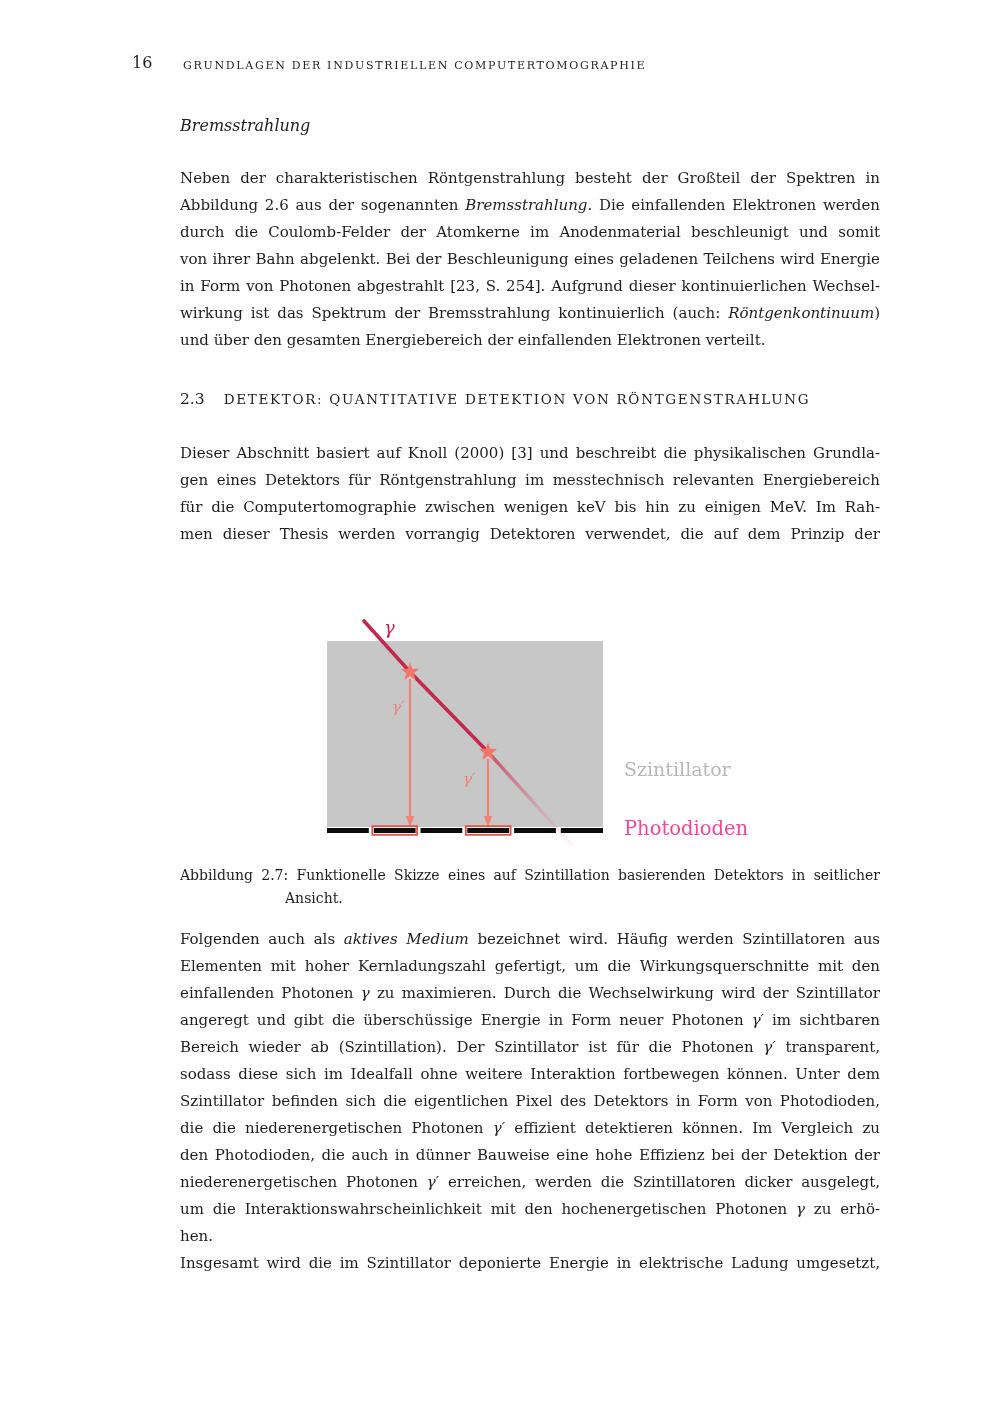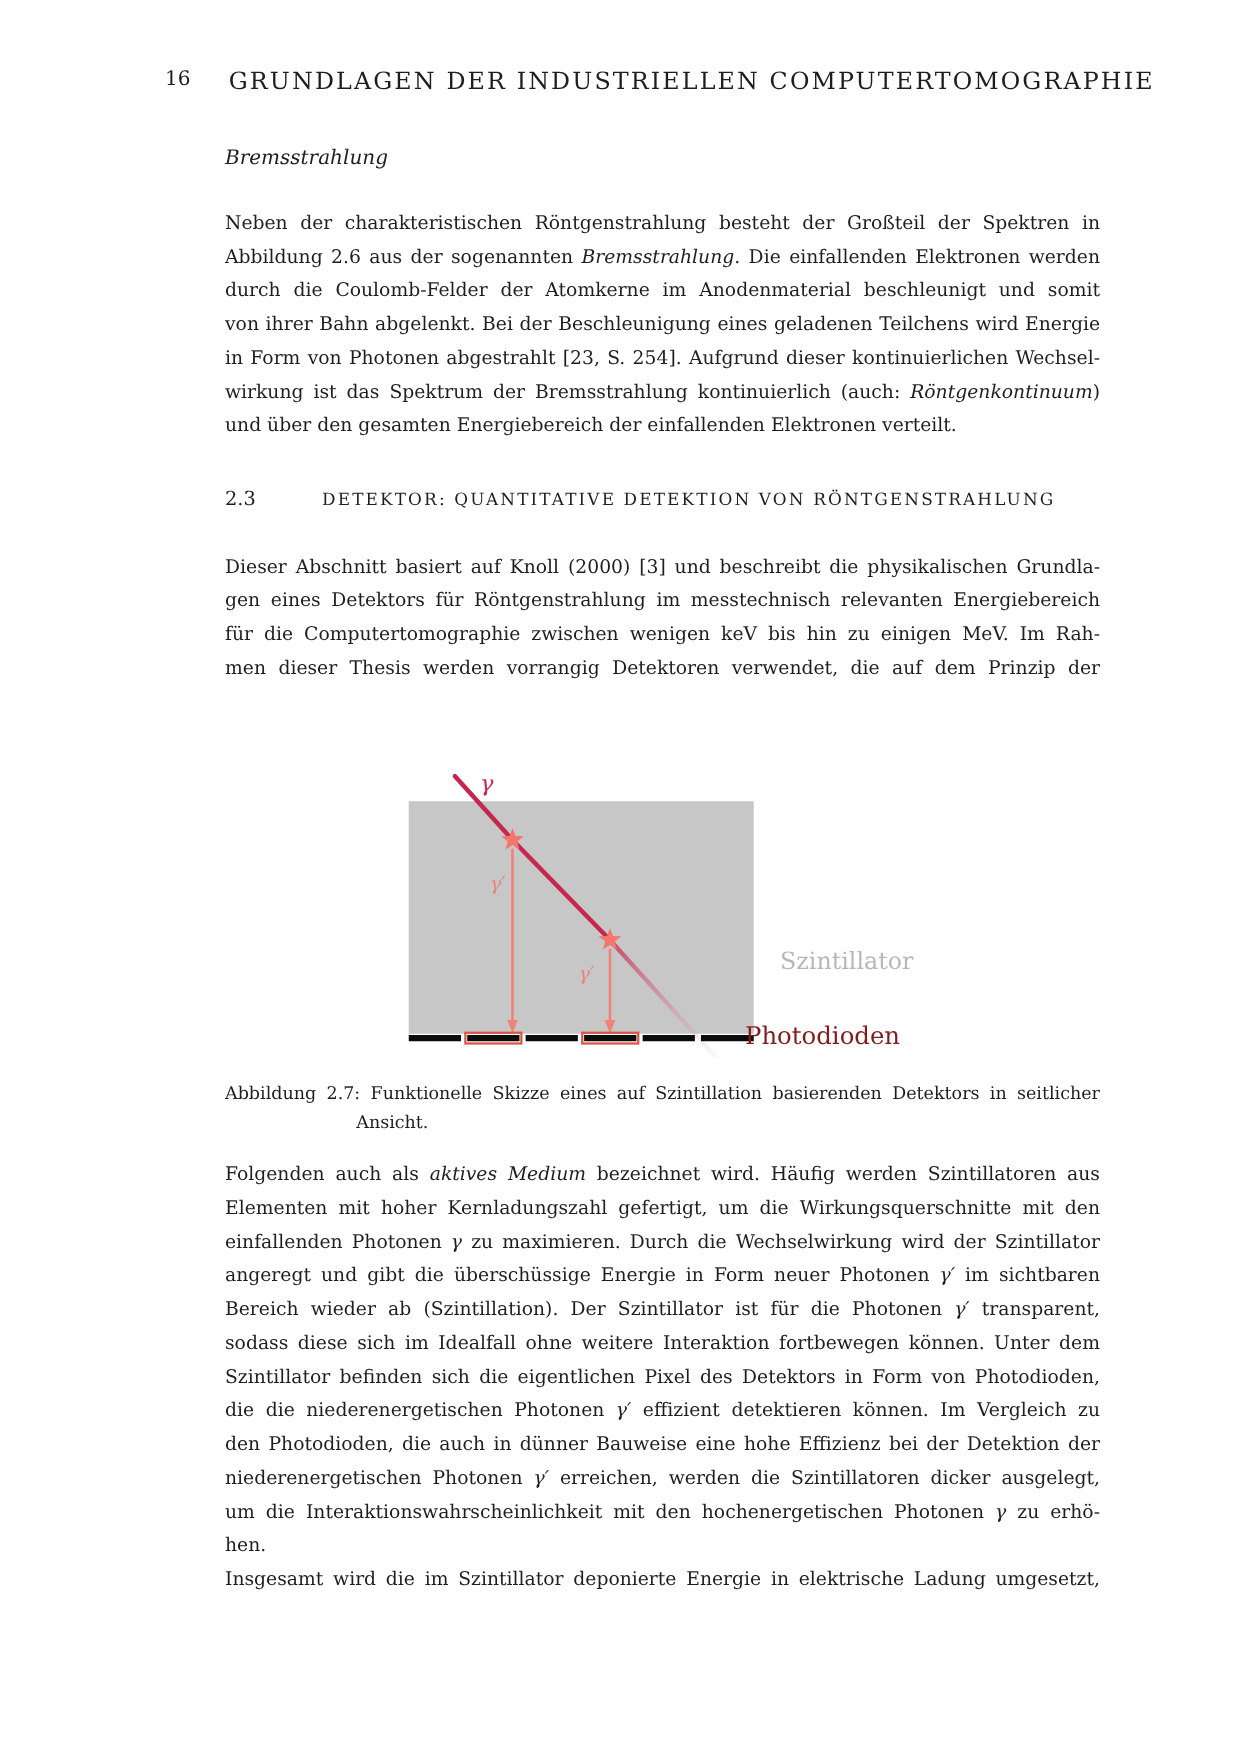--- a/index.html
+++ b/index.html
@@ -2,40 +2,40 @@
 <html><head>
 <meta charset="utf-8">
 <style>
   html,body { margin:0; padding:0; background:#ffffff; }
   .page {
     position:relative; width:1000px; height:1402px; background:#ffffff;
     font-family:"DejaVu Serif", serif; color:#1e1e1e; overflow:hidden;
   }
   
   .pagenum { position:absolute; left:132px; top:54px; font-size:16px; line-height:18px;text-align:center; }
-  .runhead { position:absolute; left:183px; top:58px; font-size:19px; letter-spacing:1.7px; line-height:15px; }
+  .runhead { position:absolute; left:183px; top:58px; font-size:11px; letter-spacing:1.7px; line-height:15px; }
   
   .subheading { position:absolute; left:180px; top:116px; font-size:16px; font-style:italic; }
-  .section-heading { position:absolute; left:180px; top:390px; display:flex; align-items:baseline;gap:34px; }
+  .section-heading { position:absolute; left:180px; top:390px; display:flex; align-items:baseline; }
   .secnum { font-size:15.5px; margin-right:19px; }
   .sectitle { font-size:13.5px; letter-spacing:1.7px; }
   
   .para { position:absolute; left:180px; width:700px; font-size:15px; }
   .line { height:27px; line-height:27px; overflow:hidden; }
   .line.just { text-align:justify; text-align-last:justify; }
   .seg-i { font-style:italic; }
   .seg-g { font-style:italic; }
   
   .fig-svg { position:absolute; left:320px; top:613px; }
   .fig-label { position:absolute; white-space:nowrap; }
   .lbl-gamma { left:384px; top:617px; font-size:18px; font-style:italic; color:#c5284f; }
   .lbl-gprime1 { left:392px; top:698px; font-size:15px; font-style:italic; color:#ee8075; }
   .lbl-gprime2 { left:463px; top:770px; font-size:15px; font-style:italic; color:#ee8075; }
   .lbl-szint { left:624px; top:758px; font-size:19px; color:#b7b7b7; }
-  .lbl-photo { left:596px; top:817px; font-size:19.5px; color:#7f1d1d; }
+  .lbl-photo { left:624px; top:817px; font-size:19.5px; color:#ec4899; }
   
   .caption { position:absolute; left:180px; top:864px; width:700px; font-size:14px; }
   .caption-l1 { line-height:22.5px; text-align:justify; text-align-last:justify; height:22.5px; overflow:hidden; }
   .caption-l2 { line-height:22.5px; padding-left:105px; }
 </style>
 </head>
 <body>
 
 <div class="page">
 

